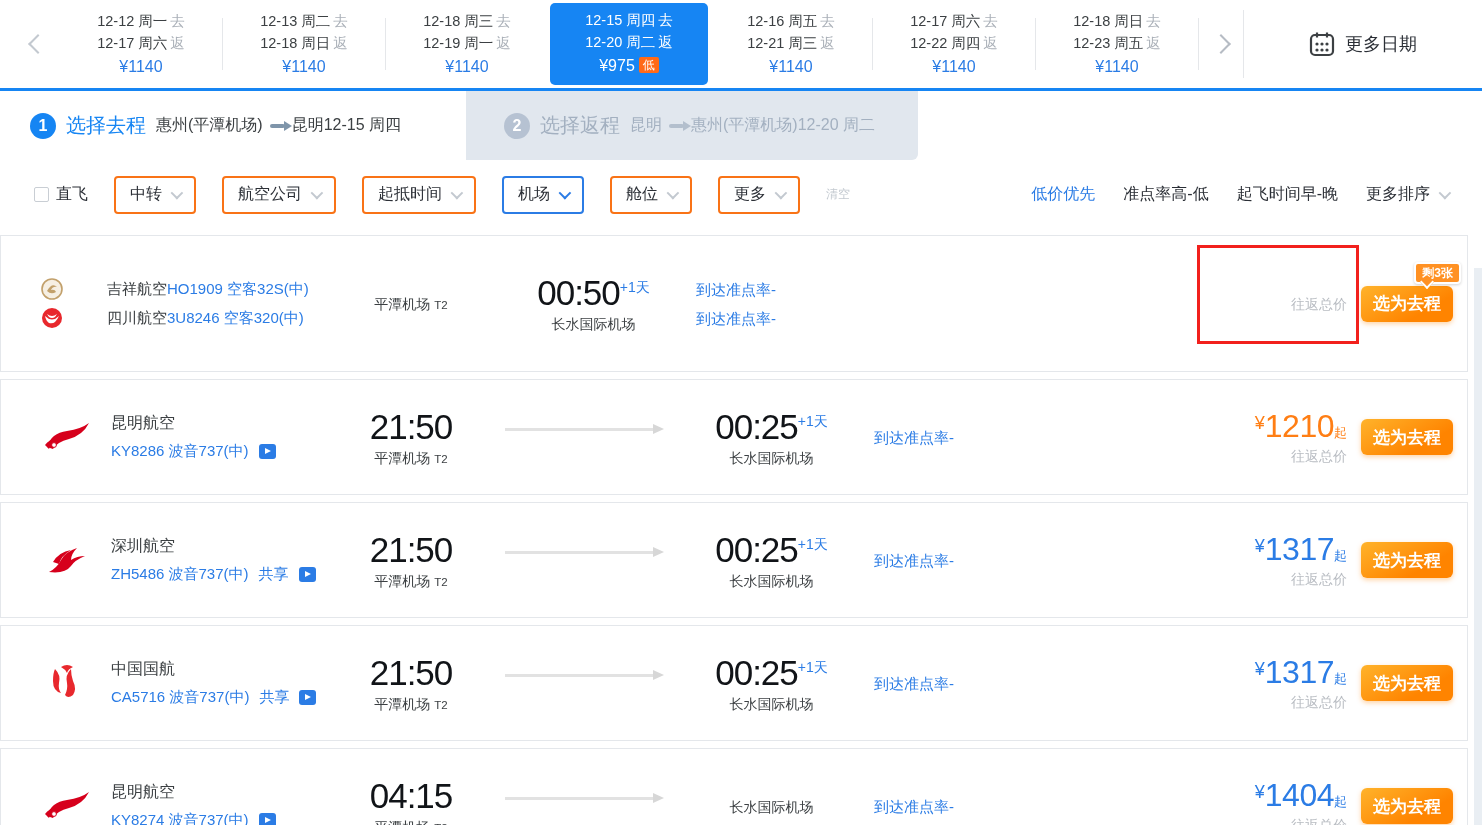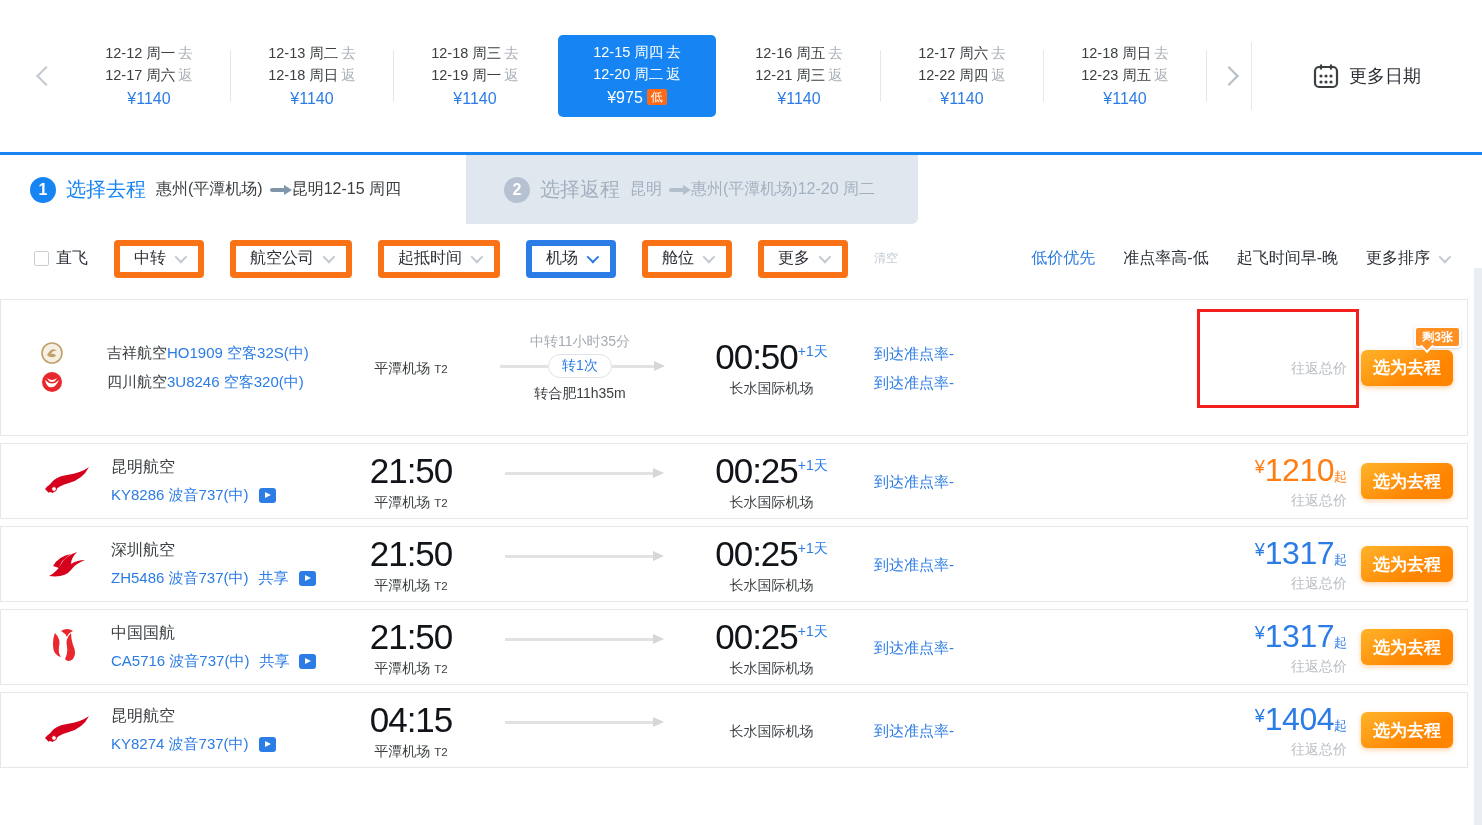--- a/index.html
+++ b/index.html
@@ -1,20 +1,20 @@
 <!DOCTYPE html>
 <html><head>
 <meta charset="utf-8">
 <style>
   * { margin:0; padding:0; box-sizing:border-box; }
   html,body { width:1482px; height:825px; overflow:hidden; background:#fff;
     font-family:"Liberation Sans", sans-serif; color:#333; }
 
   
-  .datebar { height:152px; display:flex; align-items:center; padding-left:24px; background:#fff; }
+  .datebar { height:88px; display:flex; align-items:center; padding-left:16px; background:#fff; }
   .chev-btn { width:44px; height:60px; display:flex; align-items:center; justify-content:center; cursor:pointer; }
   .chev { width:14px; height:14px; border-left:2px solid #c3c9d0; border-bottom:2px solid #c3c9d0; }
   .chev.left { transform:rotate(45deg); }
   .chev.right { transform:rotate(-135deg); border-color:#b6bcc4; }
   .date-cell { width:162px; text-align:center; font-size:14.5px; line-height:22px; color:#3c4043; cursor:pointer; }
   .date-cell .sfx { color:#aab0b8; margin-left:3px; }
   .date-cell .dprice { color:#2b7ce5; font-size:16px; margin-top:2px; }
   .date-cell.selected { background:#1685f3; border-radius:5px; color:#fff; padding:6px 0 8px; width:158px; margin:0 2px; }
   .date-cell.selected .sfx { color:#fff; }
   .date-cell.selected .dprice { color:#fff; }
@@ -43,37 +43,37 @@
   .route-arrow::after { content:""; position:absolute; right:-7px; top:-3px; border-left:8px solid #7f95aa;
     border-top:5px solid transparent; border-bottom:5px solid transparent; }
   .tab.inactive .route-arrow { background:#b3bfcd; }
   .tab.inactive .route-arrow::after { border-left-color:#b3bfcd; }
 
   
   .filterbar { height:69px; display:flex; align-items:center; padding:0 34px 0 34px; background:#fff; }
   .chk-wrap { display:flex; align-items:center; cursor:pointer; }
   .checkbox { width:15px; height:15px; border:1px solid #c9ced4; border-radius:2px; background:#fff; }
   .chk-label { font-size:16px; margin-left:7px; color:#2b2f36; }
-  .fbtn { height:38px; border:6px solid #f97316; border-radius:4px; background:#fff; display:flex; align-items:center;
+  .fbtn { height:38px; border:2px solid #f97316; border-radius:4px; background:#fff; display:flex; align-items:center;
     padding:0 14px; margin-left:26px; font-size:16px; color:#2b2f36; cursor:pointer; }
   .fbtn .dd-chev { width:9px; height:9px; border-right:2px solid #c3c9d0; border-bottom:2px solid #c3c9d0;
     transform:rotate(45deg) translateY(-2px); margin-left:9px; }
   .fbtn.active { border-color:#2b7ce5; }
   .fbtn.active .dd-chev { border-color:#2b7ce5; }
   .clear-btn { font-size:12px; color:#c3c9d0; margin-left:26px; cursor:pointer; }
   .sortbar { margin-left:auto; display:flex; align-items:center; gap:28px; }
   .sort-opt { font-size:16px; color:#2b2f36; cursor:pointer; display:flex; align-items:center; }
   .sort-opt.active { color:#2b7ce5; }
   .sort-opt .dd-chev { width:9px; height:9px; border-right:2px solid #c3c9d0; border-bottom:2px solid #c3c9d0;
     transform:rotate(45deg) translateY(-2px); margin-left:9px; }
 
   
   .flight-list { margin-top:6px; }
   .frow { position:relative; width:1468px; background:#fff; border:1px solid #e4e7eb;
-    display:flex; align-items:center; height:76px; margin-bottom:7px; }
+    display:flex; align-items:center; height:116px; margin-bottom:7px; }
   .frow.tall { height:137px; }
 
   .col-air { flex:0 0 330px; padding-left:40px; }
   .seg { display:flex; align-items:center; margin:7px 0; font-size:15px; }
   .seg .logo-s { width:22px; height:22px; margin-right:44px; flex:0 0 22px; }
   .seg .a-name { color:#3c4043; }
   .seg .a-code { color:#2b7ce5; }
   .air { display:flex; align-items:center; }
   .logo-l { width:52px; height:44px; margin-right:18px; flex:0 0 52px; }
   .a-title { font-size:16px; color:#3c4043; margin-bottom:8px; }
@@ -279,28 +279,20 @@
           <circle cx="11" cy="11" r="10" fill="#e8282d"></circle>
           <path d="M4 9 Q11 16 18 9 Q14 18 8 16 Q5 14 4 9" fill="#fff"></path>
           <path d="M6 7 Q11 11 16 7 L14 10 Q11 12 8 10 Z" fill="#fff"></path>
         </svg>
         <span><span class="a-name">四川航空</span><span class="a-code">3U8246 空客320(中)</span></span>
       </div>
     </div>
     <div class="col-dep">
       <div class="fairport"><span>平潭机场</span> <span class="fterm">T2</span></div>
     </div>
-    <div class="col-mid">
-      <div class="tr-top">中转11小时35分</div>
-      <div class="tr-line">
-        <span class="rail"></span>
-        <span class="stop-pill">转1次</span>
-      </div>
-      <div class="tr-bot">转合肥11h35m</div>
-    </div>
     <div class="col-arr">
       <div class="ftime"><span>00:50</span><span class="plus-day">+1天</span></div>
       <div class="fairport">长水国际机场</div>
     </div>
     <div class="col-punc">
       <a class="punc-link">到达准点率-</a>
       <a class="punc-link">到达准点率-</a>
     </div>
     <div class="col-price">
       <div class="price-note">往返总价</div>

